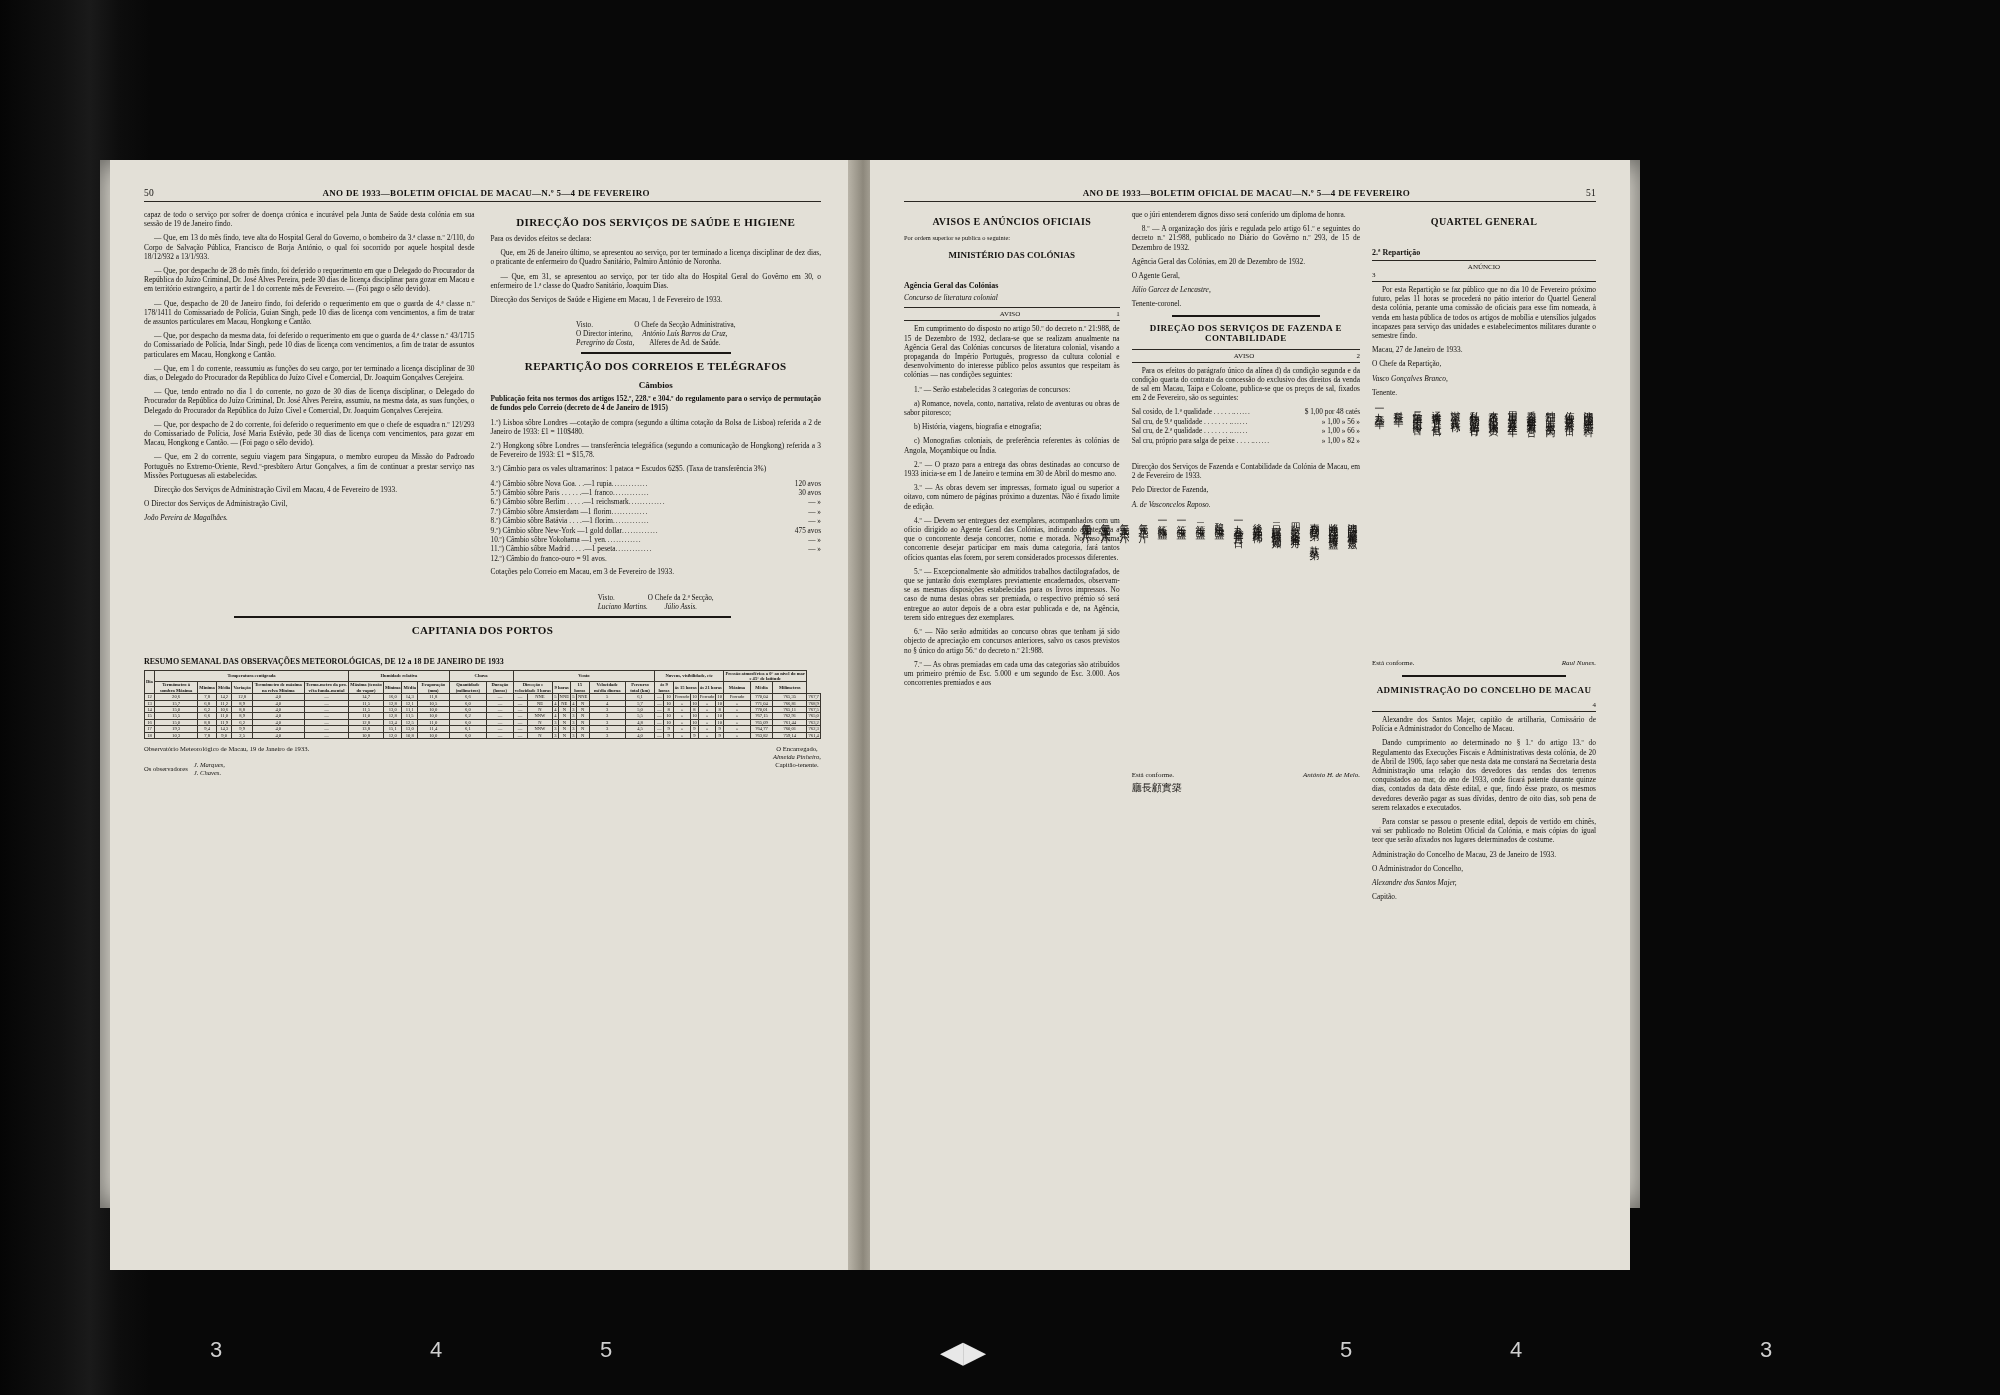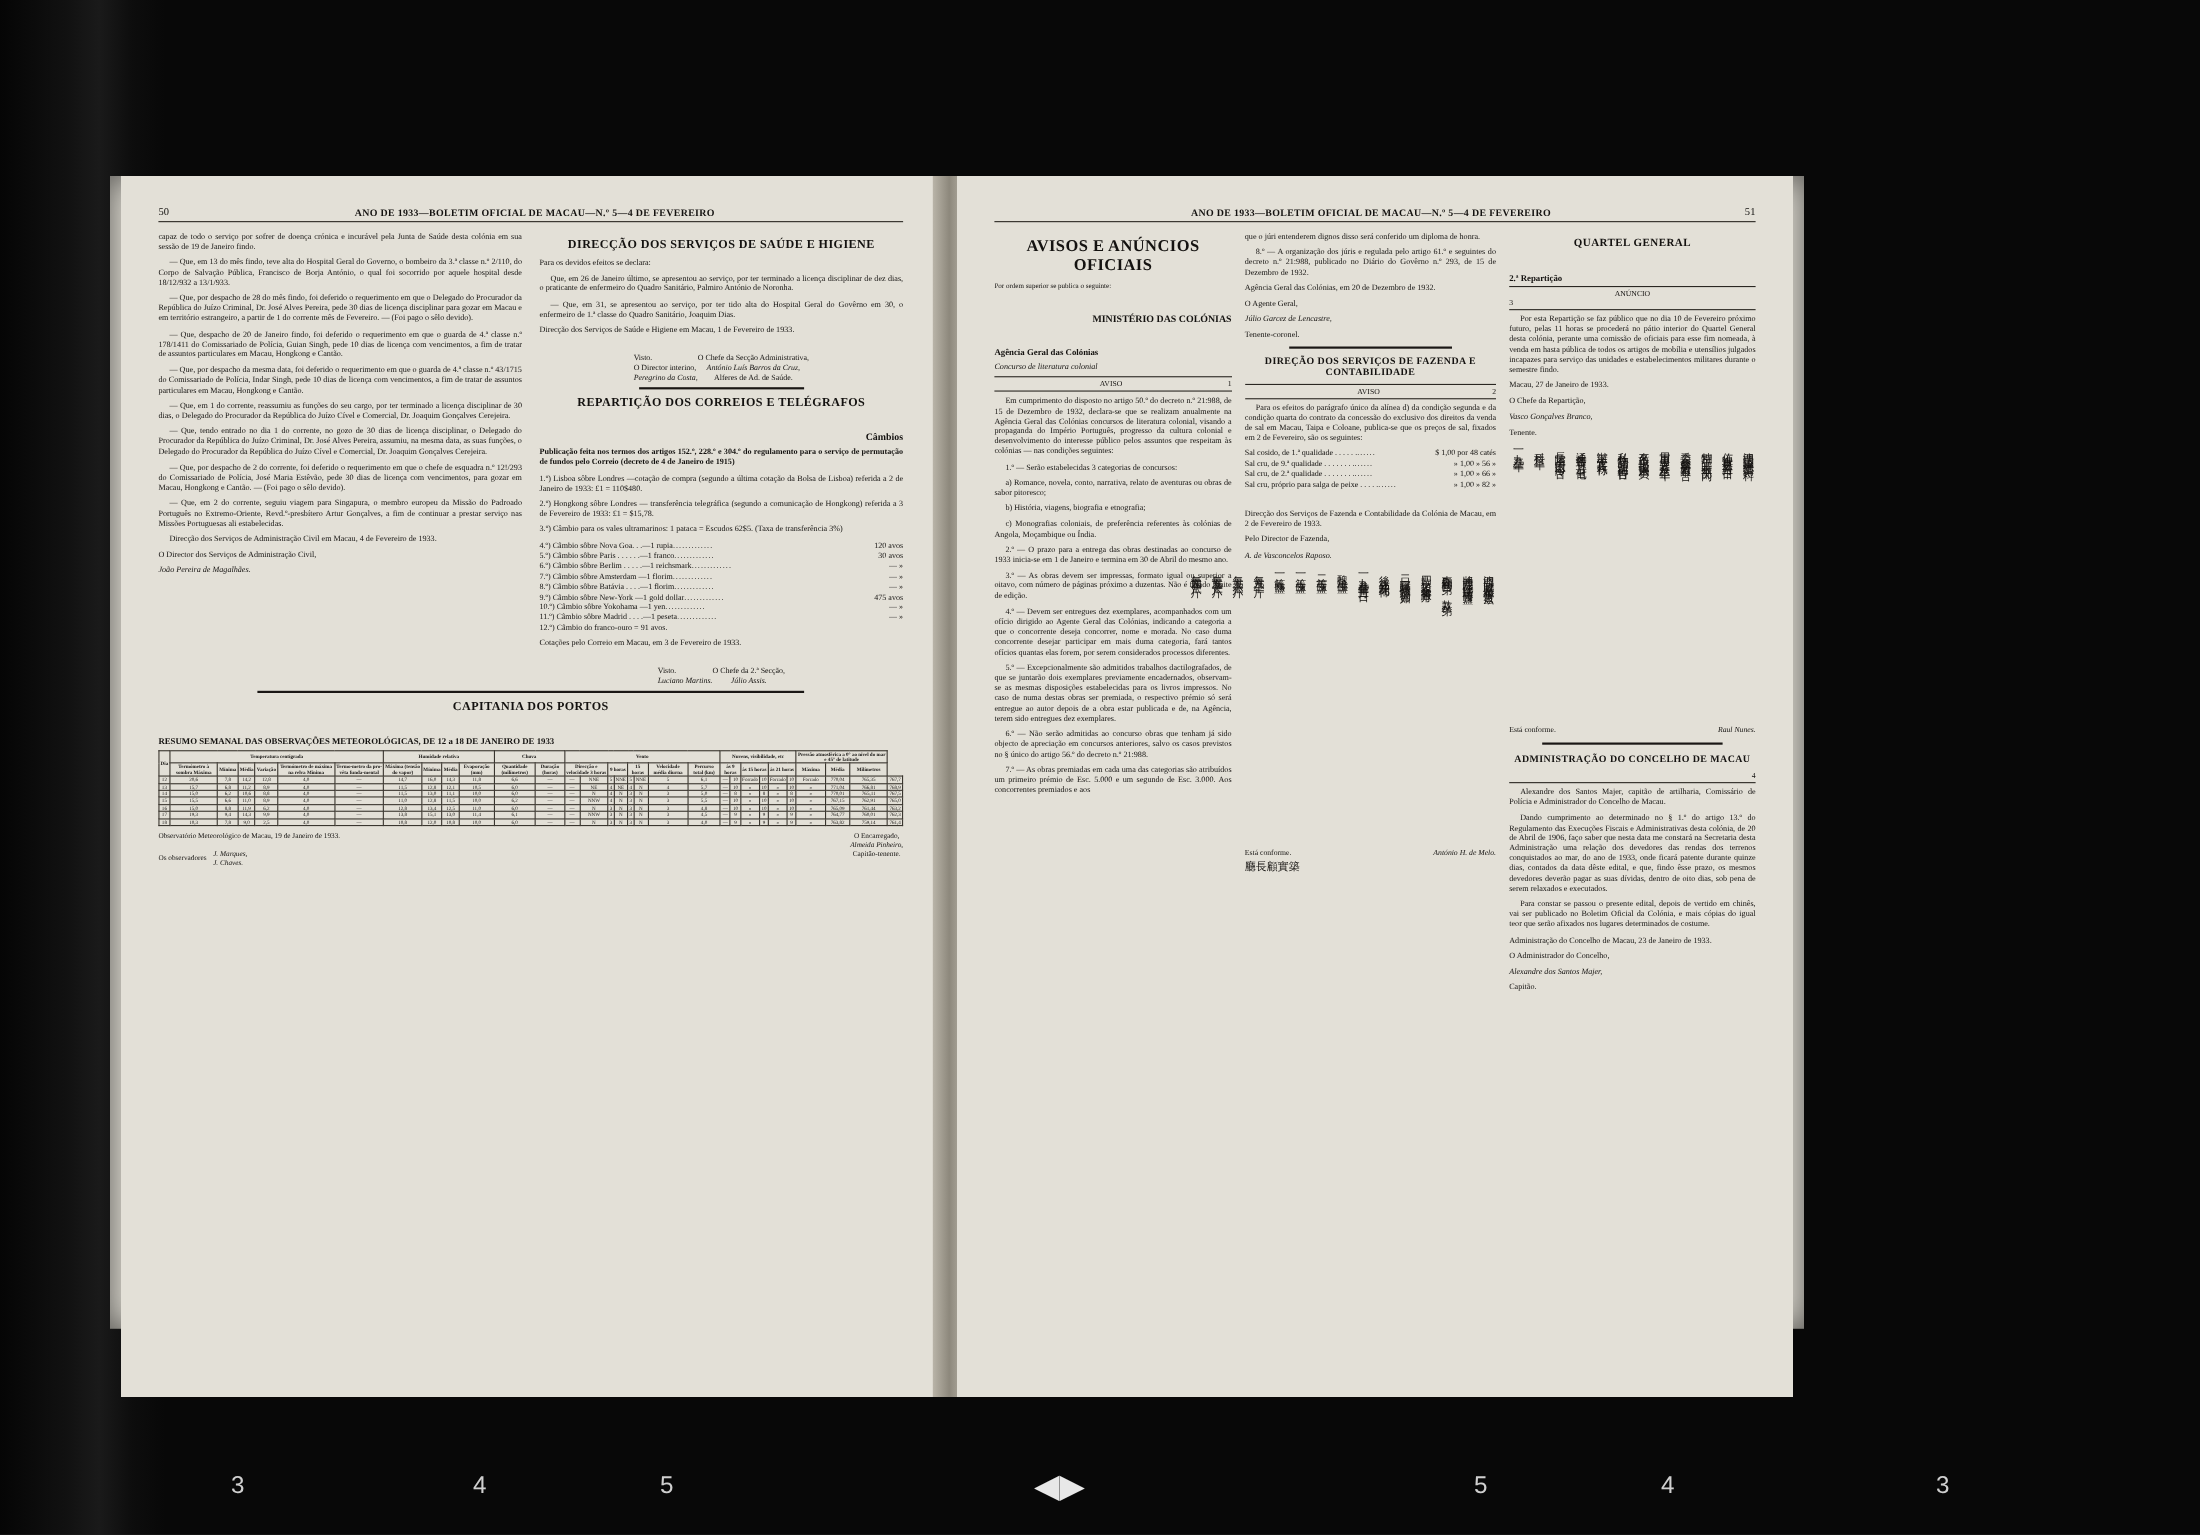--- a/index.html
+++ b/index.html
@@ -18,21 +18,21 @@
   .inner{position:absolute;left:0;top:0;right:0;bottom:0;padding:28px 34px;color:#141210;}
   .hdr{display:flex;align-items:flex-end;justify-content:space-between;font-size:9.5px;
        border-bottom:1px solid #2a2722;padding-bottom:3px;margin-bottom:8px;letter-spacing:.2px;}
   .hdr .ttl{font-weight:bold;font-size:9px;letter-spacing:.3px;}
   .cols{display:flex;gap:16px;}
   .col{width:calc(50% - 8px);}
   p.j{font-size:7.4px;line-height:9.2px;text-align:justify;margin:0 0 5px 0;text-indent:10px;
       font-family:"Liberation Serif",serif;}
   p.j.ni{text-indent:0;}
   h2.sec{font-size:11px;font-weight:bold;text-align:center;margin:6px 0 6px;letter-spacing:.4px;}
-  h3.sub{font-size:9px;font-weight:bold;text-align:right;margin:20px 0 4px;}
+  h3.sub{font-size:9px;font-weight:bold;text-align:center;margin:8px 0 4px;}
   h4.sm{font-size:8px;font-weight:bold;text-align:left;margin:21px 0 3px;}
   .it{font-style:italic;}
   .ctr{text-align:center;}
   .rt{text-align:right;}
   .two-sig{display:flex;justify-content:center;font-size:7.2px;line-height:9px;margin-top:17px;}
   table.meteo{border-collapse:collapse;width:100%;font-size:4.6px;margin-top:4px;}
   table.meteo th,table.meteo td{border:.5px solid #3a362f;padding:0 1px;text-align:center;line-height:5.4px;}
   .cjkblock{display:flex;flex-direction:row-reverse;justify-content:flex-start;gap:4px;margin:6px 0;}
   .cjkcol{writing-mode:vertical-rl;text-orientation:upright;font-family:"DejaVu Sans",sans-serif;
           font-size:11px;line-height:15px;letter-spacing:2px;height:300px;}
@@ -468,21 +468,21 @@
       <div class="inner">
         <div class="hdr">
           <span>&nbsp;</span>
           <span class="ttl">ANO DE 1933—BOLETIM OFICIAL DE MACAU—N.º 5—4 DE FEVEREIRO</span>
           <span>51</span>
         </div>
 
         <div class="cols" style="gap:12px;">
 
           <div style="width:33%;">
-            <h2 class="sec" style="font-size:15px">AVISOS E ANÚNCIOS OFICIAIS</h2>
+            <h2 class="sec" style="font-size:10px">AVISOS E ANÚNCIOS OFICIAIS</h2>
             <p class="j ni ctr" style="font-size:6.4px">Por ordem superior se publica o seguinte:</p>
             <h3 class="sub">MINISTÉRIO DAS COLÓNIAS</h3>
             <h4 class="sm">Agência Geral das Colónias</h4>
             <p class="j ni ctr it">Concurso de literatura colonial</p>
             <div style="display:flex;justify-content:space-between;font-size:7px;border-top:1px solid #2a2722;border-bottom:1px solid #2a2722;padding:2px 0;margin:3px 0;">
               <span style="flex:1;text-align:center;">AVISO</span>
               <span>1</span>
             </div>
             <p class="j">Em cumprimento do disposto no artigo 50.º do decreto n.º 21:988, de 15 de Dezembro de 1932, declara-se que se realizam anualmente na Agência Geral das Colónias concursos de literatura colonial, visando a propaganda do Império Português, progresso da cultura colonial e desenvolvimento do interesse público pelos assuntos que respeitam às colónias — nas condições seguintes:</p>
             <p class="j">1.º — Serão estabelecidas 3 categorias de concursos:</p>

